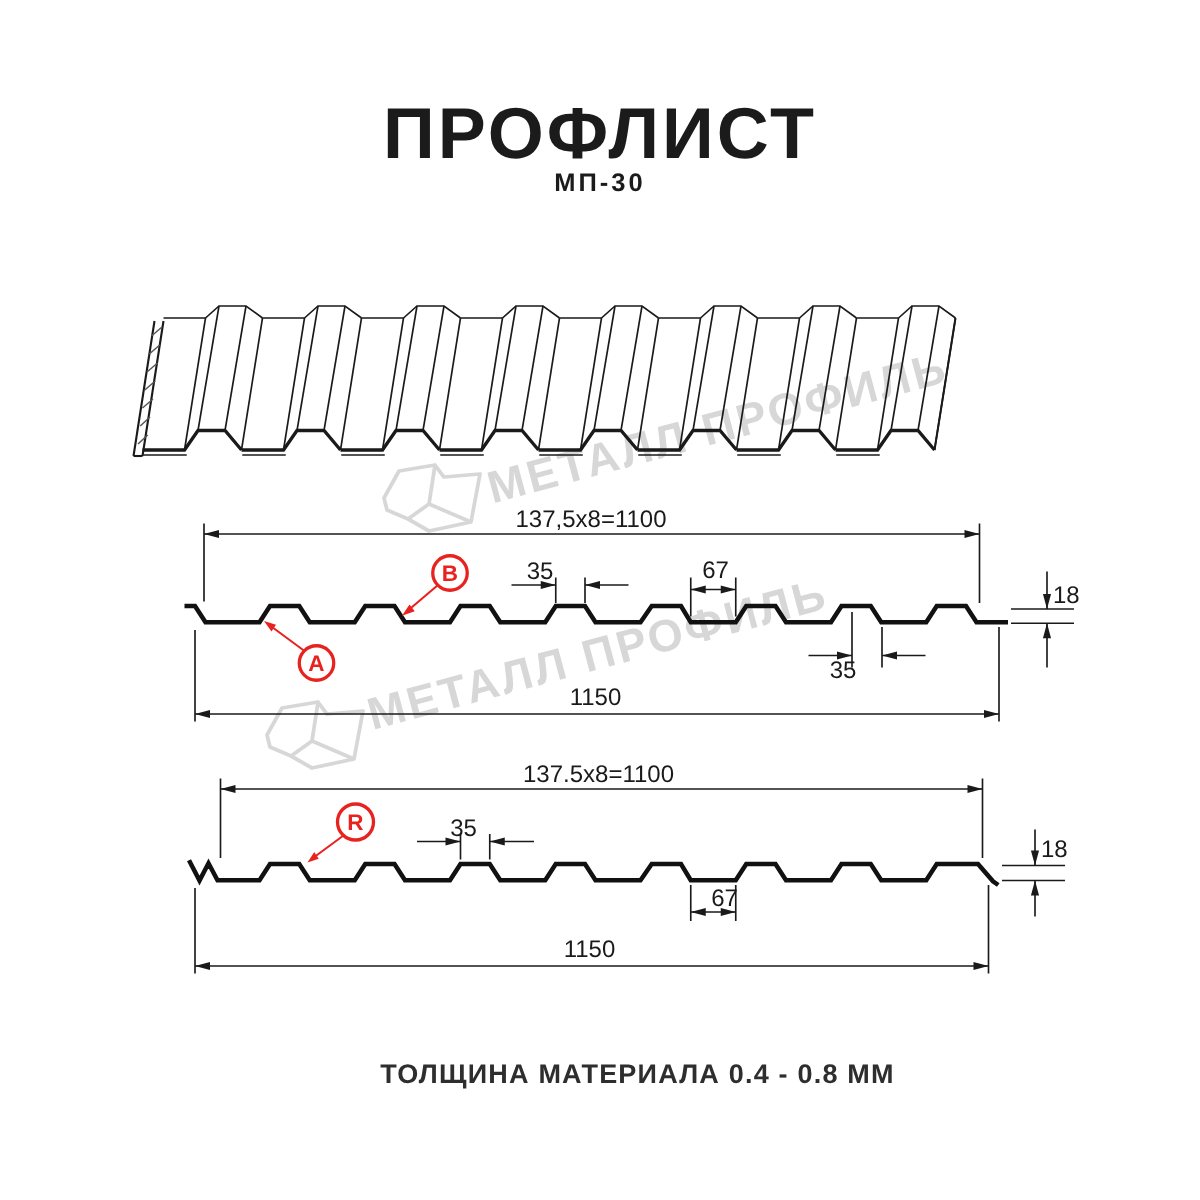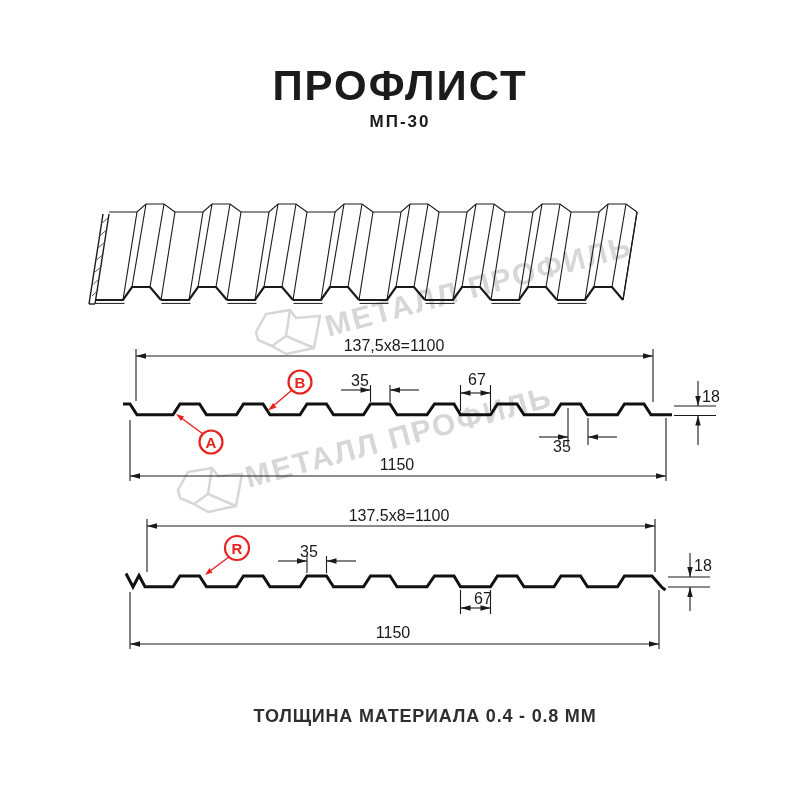--- a/index.html
+++ b/index.html
@@ -1,19 +1,19 @@
 <!DOCTYPE html>
 <html><head>
 <meta charset="utf-8">
 <style>
   html,body{margin:0;padding:0;background:#fff;}
   .stage{position:relative;width:800px;height:800px;background:#ffffff;overflow:hidden;
          font-family:"Liberation Sans",sans-serif;}
   .page-title{position:absolute;top:62px;left:0;width:800px;text-align:center;
-              font-size:42px;font-weight:bold;letter-spacing:2px;color:#1b1b1b;}
+              font-size:48px;font-weight:bold;letter-spacing:2px;color:#1b1b1b;}
   .page-subtitle{position:absolute;top:112px;left:0;width:800px;text-align:center;
                  font-size:17px;font-weight:bold;letter-spacing:2px;color:#1b1b1b;}
   .footer-note{position:absolute;top:706px;left:0;width:800px;text-align:center;
                font-size:18px;font-weight:bold;letter-spacing:0.8px;color:#2e2e2e;margin-left:25px;}
   .wm{position:absolute;font-size:30px;font-weight:bold;letter-spacing:2px;
       color:#d7d7d7;white-space:nowrap;transform:rotate(-15deg);transform-origin:0 50%;}
   .wm1{left:326px;top:310px;}
   .wm2{left:246px;top:461px;}
   svg{position:absolute;left:0;top:0;}
   svg text{font-family:"Liberation Sans",sans-serif;font-size:16px;fill:#1a1a1a;}

